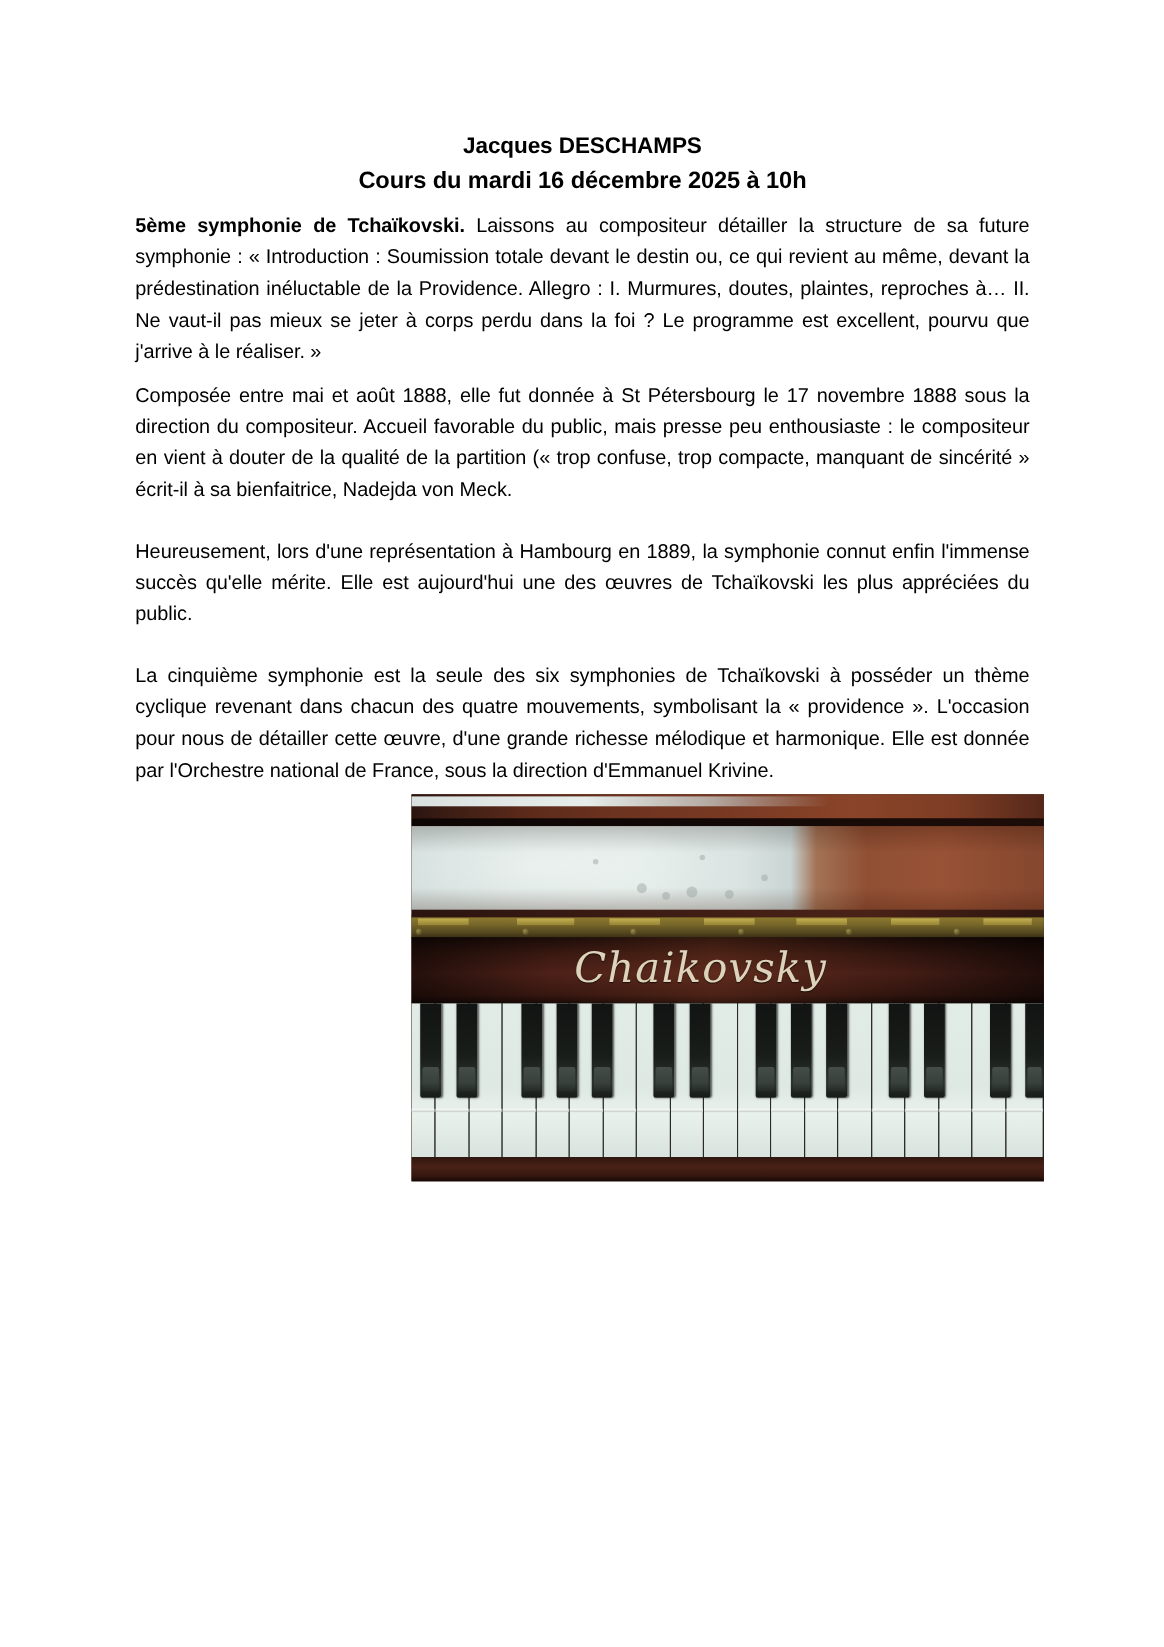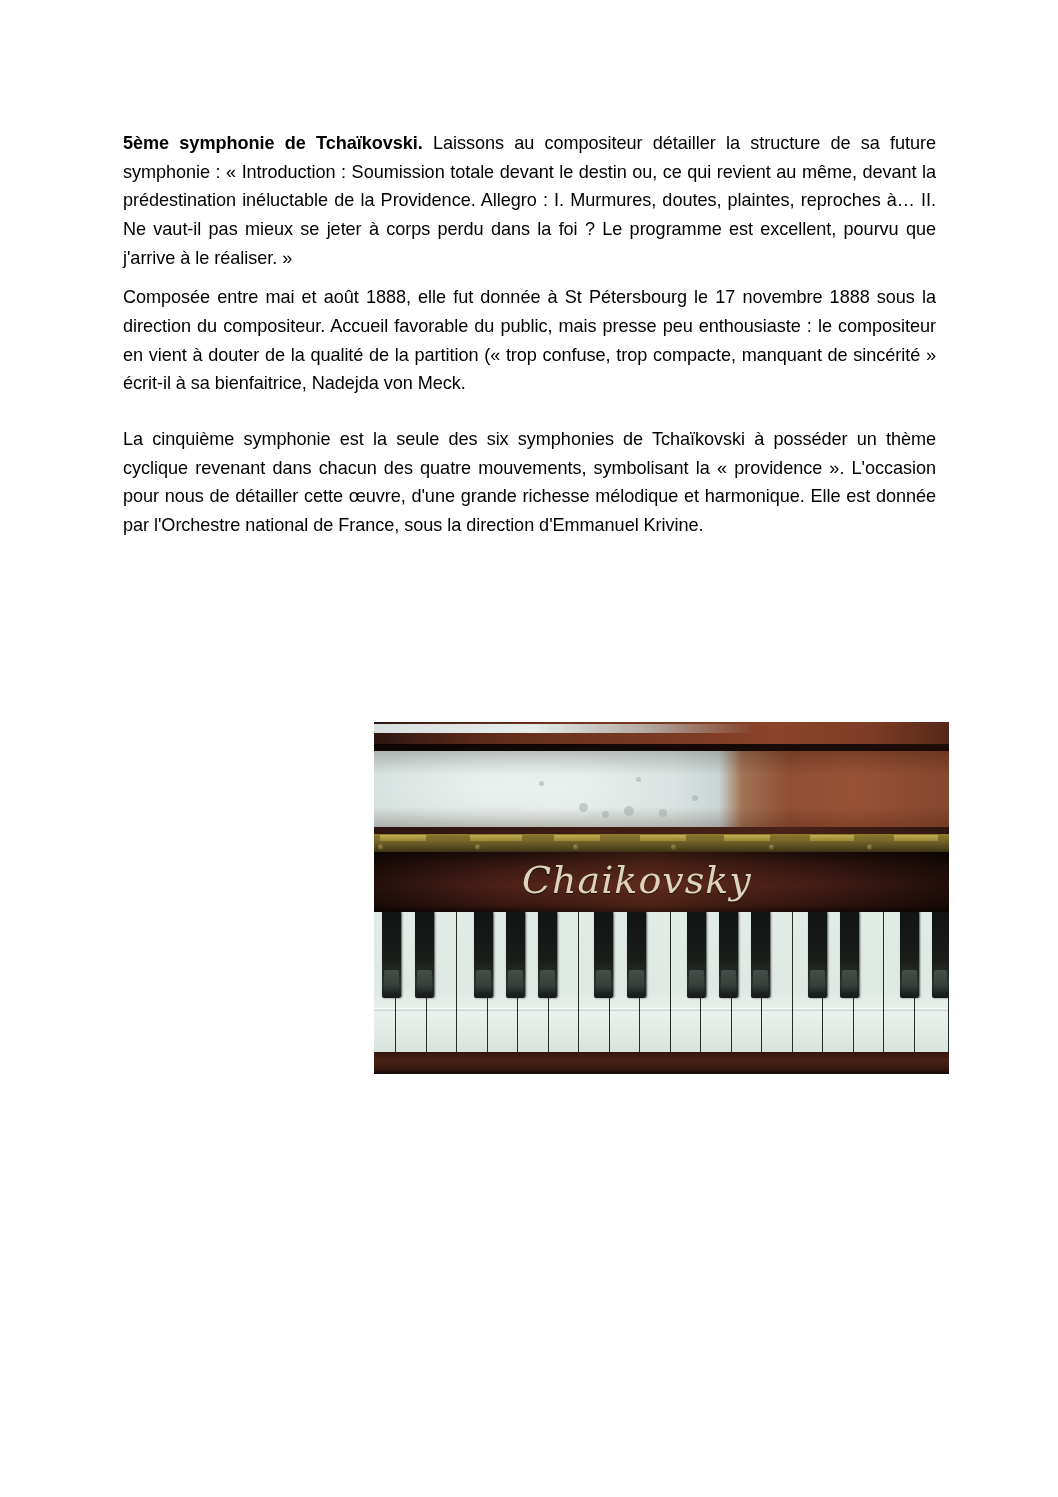--- a/index.html
+++ b/index.html
@@ -252,26 +252,29 @@
     background: linear-gradient(180deg, #2e1610 0%, #4a2115 38%, #351710 78%, #140806 100%);
   }
 </style>
 </head>
 <body>
 
 <div class="page">
 
   <div class="content">
 
-
+    <h1 class="doc-title">Jacques DESCHAMPS</h1>
+
+    <h2 class="doc-subtitle">Cours du mardi 16 décembre 2025 à 10h</h2>
 
     <p class="para lead"><b>5ème symphonie de Tchaïkovski.</b><span> Laissons au compositeur détailler la structure de sa future symphonie : « Introduction : Soumission totale devant le destin ou, ce qui revient au même, devant la prédestination inéluctable de la Providence. Allegro : I. Murmures, doutes, plaintes, reproches à… II. Ne vaut-il pas mieux se jeter à corps perdu dans la foi ? Le programme est excellent, pourvu que j'arrive à le réaliser. »</span></p>
 
     <p class="para gap-sm">Composée entre mai et août 1888, elle fut donnée à St Pétersbourg le 17 novembre 1888 sous la direction du compositeur. Accueil favorable du public, mais presse peu enthousiaste : le compositeur en vient à douter de la qualité de la partition (« trop confuse, trop compacte, manquant de sincérité » écrit-il à sa bienfaitrice, Nadejda von Meck.</p>
 
+    <p class="para gap-lg">Heureusement, lors d'une représentation à Hambourg en 1889, la symphonie connut enfin l'immense succès qu'elle mérite. Elle est aujourd'hui une des œuvres de Tchaïkovski les plus appréciées du public.</p>
 
     <p class="para gap-lg">La cinquième symphonie est la seule des six symphonies de Tchaïkovski à posséder un thème cyclique revenant dans chacun des quatre mouvements, symbolisant la « providence ». L'occasion pour nous de détailler cette œuvre, d'une grande richesse mélodique et harmonique. Elle est donnée par l'Orchestre national de France, sous la direction d'Emmanuel Krivine.</p>
 
   </div>
 
   <div class="figure-wrap">
     <div class="piano">
 
       <div class="piano-top-wood"></div>
       <div class="piano-top-gloss"></div>

